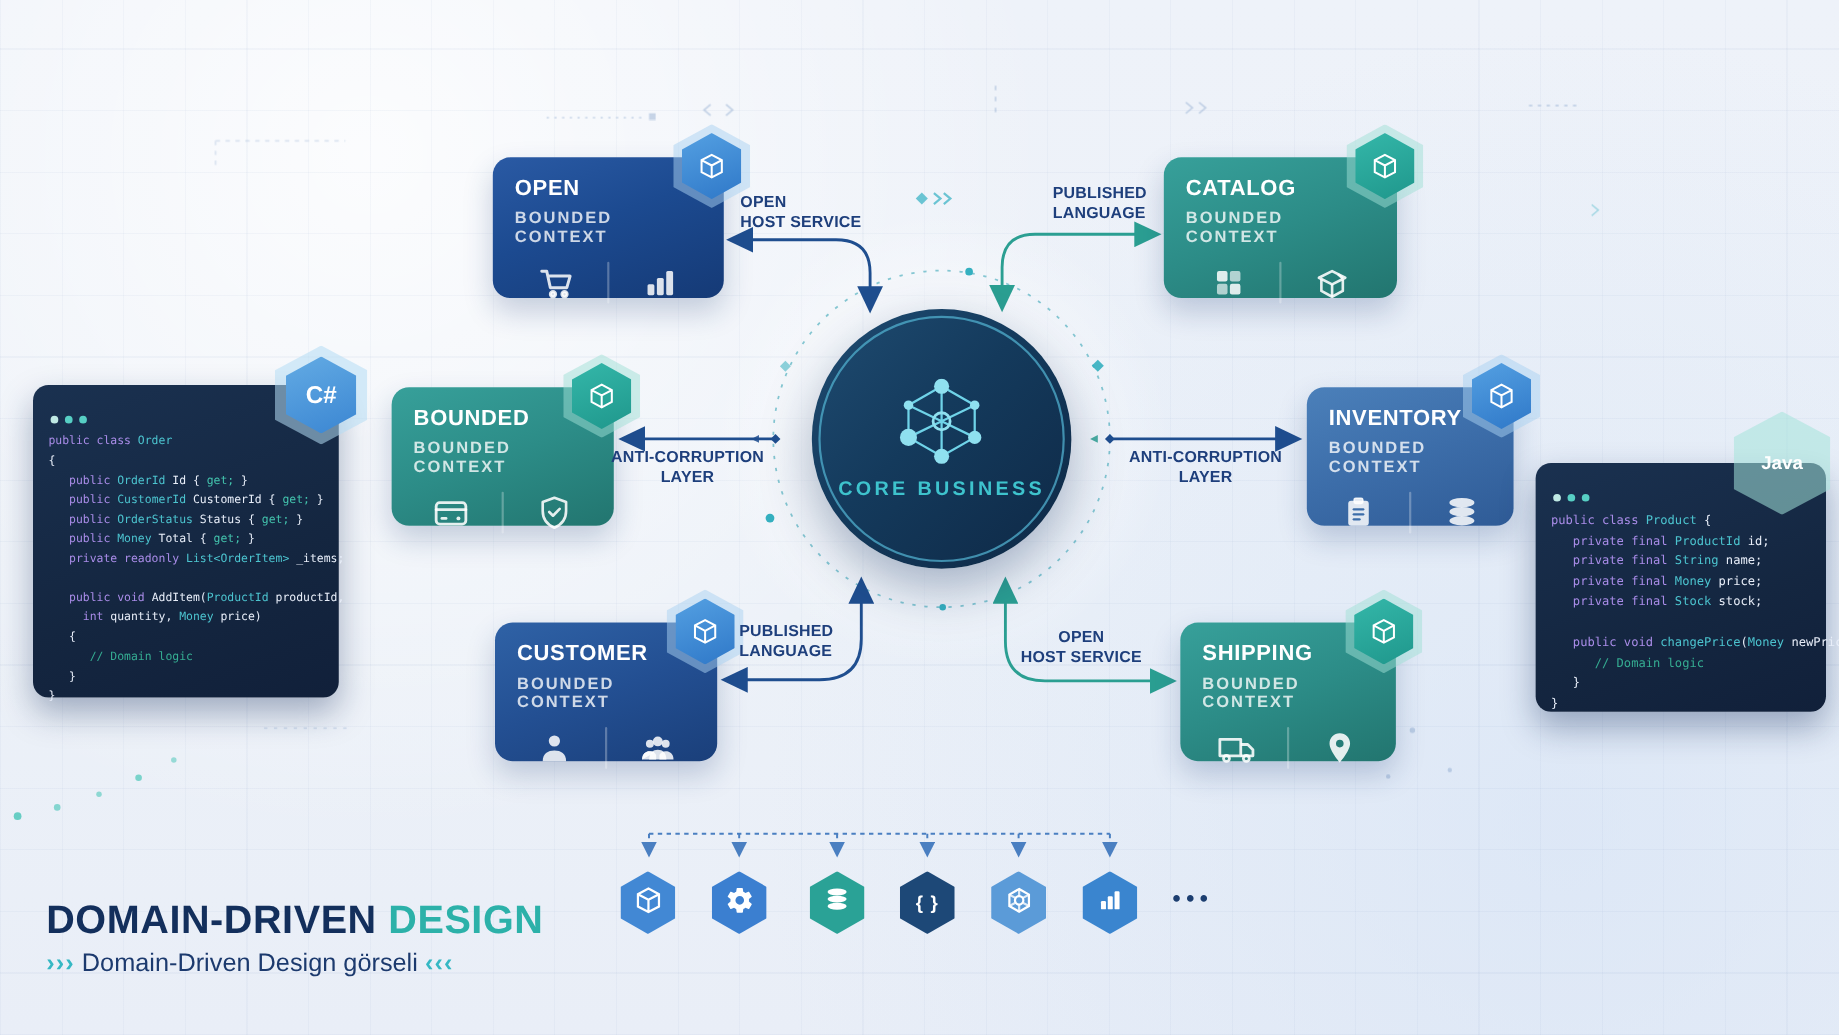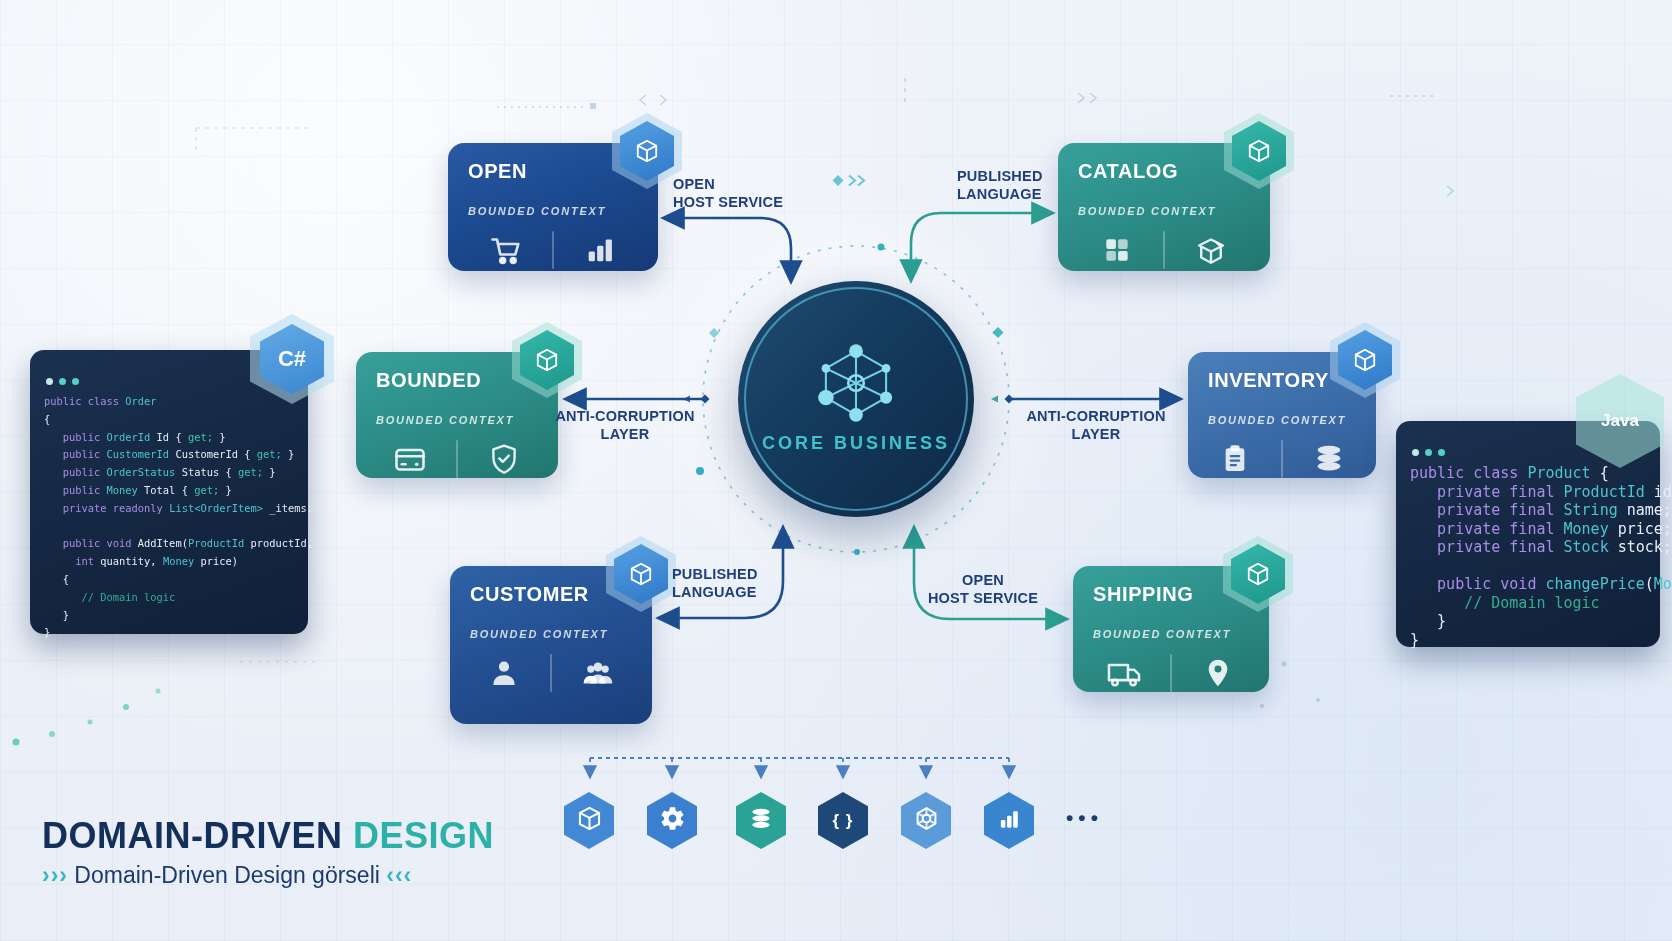--- a/index.html
+++ b/index.html
@@ -29,21 +29,21 @@
   .domain-sub{color:#3ec3cd;font-size:18px;font-weight:700;letter-spacing:3px;margin-top:7px;}
 
   
   .card{border-radius:16px;z-index:4;box-shadow:0 12px 26px rgba(25,55,115,.22);
     padding:17px 20px 0 20px;box-sizing:border-box;}
   .card.blue{background:linear-gradient(160deg,#2a5aa4 0%,#1c4a90 45%,#153a76 100%);}
   .card.blue2{background:linear-gradient(160deg,#2f62a6 0%,#234f92 50%,#1a3f7a 100%);}
   .card.blue3{background:linear-gradient(160deg,#4b80ba 0%,#3c6da9 50%,#2f5b96 100%);}
   .card.teal{background:linear-gradient(160deg,#37a09a 0%,#2c8c87 50%,#22756f 100%);}
   .card-title{color:#fff;font-size:20px;font-weight:800;letter-spacing:.6px;}
-  .card-sub{color:rgba(255,255,255,.78);font-size:11px;font-weight:600;letter-spacing:1.8px;margin-top:22px;font-style:italic;}
+  .card-sub{color:rgba(255,255,255,.78);font-size:15px;font-weight:600;letter-spacing:1.8px;margin-top:7px;}
   .card-icons{display:flex;align-items:center;justify-content:center;gap:26px;margin-top:13px;}
   .card-icons .divider{width:2px;height:38px;background:rgba(255,255,255,.28);border-radius:2px;}
   .cicon{width:40px;height:40px;display:flex;align-items:center;justify-content:center;}
 
   
   .hexclip{clip-path:polygon(50% 0%,100% 25%,100% 75%,50% 100%,0% 75%,0% 25%);}
   .badge-wrap{position:absolute;width:54px;height:60px;right:-16px;top:-22px;z-index:5;}
   .badge-glow{position:absolute;inset:-8px;opacity:.5;}
   .badge{position:absolute;inset:0;display:flex;align-items:center;justify-content:center;}
   .bg-blue .badge{background:linear-gradient(160deg,#54a0e2,#2f78c8);}
@@ -58,21 +58,21 @@
   
   .codeblock{background:linear-gradient(160deg,#1a3150 0%,#142640 60%,#11203a 100%);
     border-radius:14px;z-index:5;box-shadow:0 14px 30px rgba(15,40,90,.35);
     padding:26px 14px;box-sizing:border-box;}
   .dots{display:flex;gap:6px;margin:2px 0 8px 2px;}
   .dots i{width:7px;height:7px;border-radius:50%;background:#57cfc4;}
   .dots i:first-child{background:#bfe9e4;}
   .code{font-family:"DejaVu Sans Mono","Liberation Mono",monospace;white-space:pre;}
   .code .cl{min-height:1em;}
   .code-cs{font-size:10.4px;line-height:17.8px;}
-  .code-java{font-size:15px;line-height:18.5px;}
+  .code-java{font-size:11px;line-height:18.5px;}
   .tk-kw{color:#a98ce8;} .tk-ty{color:#4cc4cf;} .tk-pl{color:#e8eef9;}
   .tk-cm{color:#35ad92;} .tk-ac{color:#43c3ad;}
   .lang-badge-wrap{position:absolute;z-index:6;}
   .lang-badge-wrap .glow{position:absolute;opacity:.55;}
   .lang-badge{position:absolute;display:flex;align-items:center;justify-content:center;
     color:#fff;font-weight:800;}
   .csb .glow{inset:-10px;background:#b5dcf4;}
   .csb .lang-badge{inset:0;background:linear-gradient(160deg,#63abe4,#3b86d2);font-size:22px;}
   .jvb .glow{inset:-11px;background:#a4e4da;}
   .jvb .lang-badge{inset:0;background:linear-gradient(160deg,#3cc2b2,#23a093;);font-size:17px;}
@@ -300,21 +300,21 @@
       <span class="cicon">
         <svg width="34" height="34" viewBox="0 0 24 24" fill="rgba(255,255,255,.85)">
           <ellipse cx="12" cy="5.6" rx="8" ry="3"></ellipse>
             <ellipse cx="12" cy="11.4" rx="8" ry="3"></ellipse>
             <ellipse cx="12" cy="17.2" rx="8" ry="3"></ellipse>
           </svg>
       </span>
     </div>
   </div>
 
-  <div class="abs card blue2" style="left:450px;top:566px;width:202px;height:158px;">
+  <div class="abs card blue2" style="left:450px;top:566px;width:202px;height:126px;">
     <div class="badge-wrap bg-blue">
       <span class="badge-glow hexclip"></span>
       <span class="badge hexclip">
         <svg width="26" height="26" viewBox="0 0 24 24" fill="none" stroke="#fff" stroke-width="1.7">
           <path d="M12 2.5 L20.5 7 V17 L12 21.5 L3.5 17 V7 Z M3.5 7 L12 11.5 L20.5 7 M12 11.5 V21.5"></path>
           </svg>
       </span>
     </div>
     <div class="card-title">CUSTOMER</div>
     <div class="card-sub">BOUNDED CONTEXT</div>

